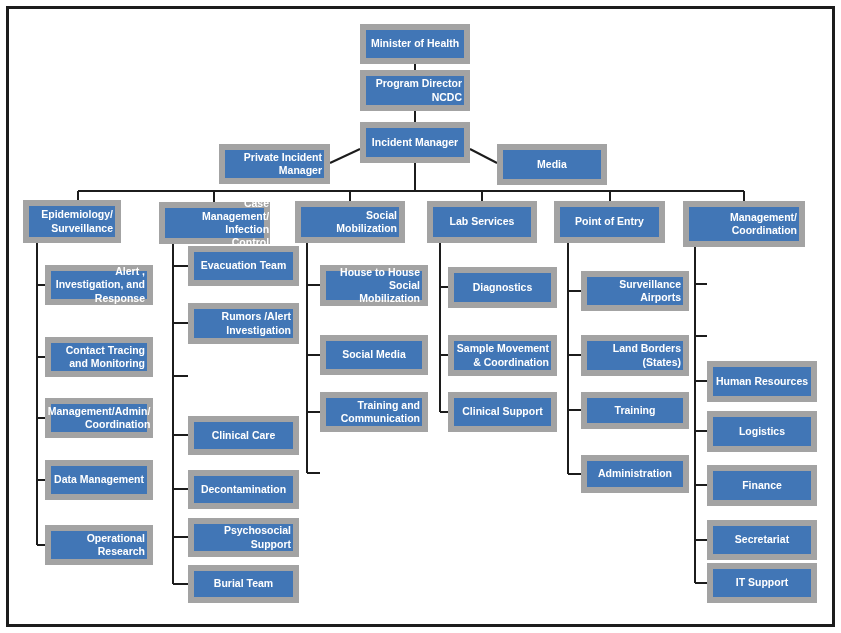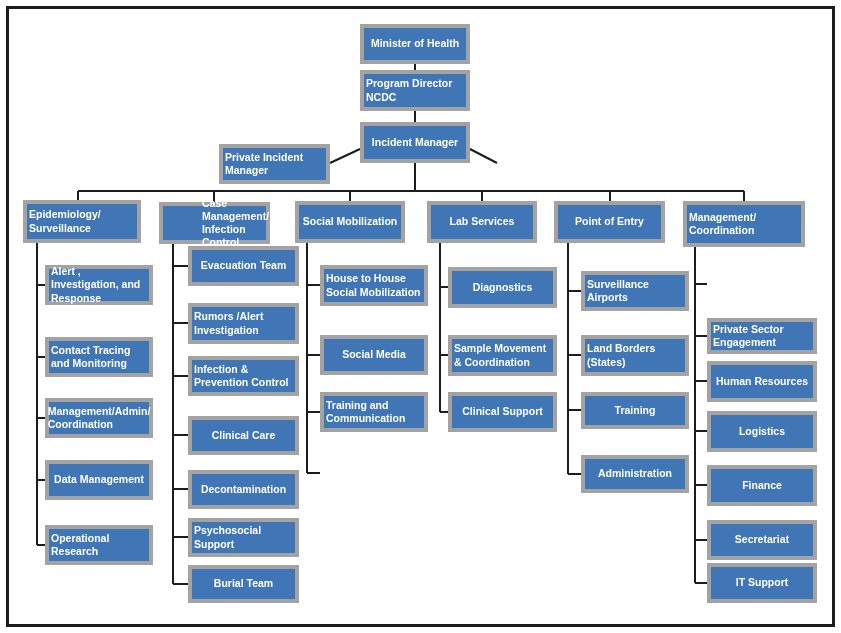--- a/index.html
+++ b/index.html
@@ -16,29 +16,29 @@
     border:3px solid #1c1c1c;
     box-sizing:border-box;
   }
   .lines{
     position:absolute;left:0;top:0;width:841px;height:633px;
   }
   .node{
     position:absolute;
     box-sizing:border-box;
     background:#4176B6;
-    border:4px solid #a3a3a3;
+    border:6px solid #a3a3a3;
     color:#ffffff;
     font-size:10.5px;
     font-weight:700;
     line-height:1.25;
     display:flex;
     align-items:center;
     justify-content:center;
-    text-align:left;
+    text-align:right;
     padding:1px 2px;
   }
 </style>
 </head>
 <body>
 
 <div class="canvas">
 
   <div class="frame"></div>
 
@@ -53,55 +53,54 @@
     <path d="M307 243 V473 M307 285 H320 M307 355 H320 M307 412 H320 M307 473 H320"></path>
     <path d="M440 243 V412 M440 287 H448 M440 355 H448 M440 412 H448"></path>
     <path d="M568 243 V474 M568 291 H581 M568 355 H581 M568 410 H581 M568 474 H581"></path>
     <path d="M695 247 V583 M695 284 H707 M695 336 H707 M695 381 H707 M695 431 H707 M695 485 H707 M695 540 H707 M695 583 H707"></path>
   </svg>
 
   <div class="node" style="left:360px;top:24px;width:110px;height:40px;">Minister of Health</div>
   <div class="node" style="left:360px;top:70px;width:110px;height:41px;">Program Director NCDC</div>
   <div class="node" style="left:360px;top:122px;width:110px;height:41px;">Incident Manager</div>
   <div class="node" style="left:219px;top:144px;width:111px;height:40px;">Private Incident Manager</div>
+  <div class="node" style="left:497px;top:144px;width:110px;height:41px;">Media</div>
 
-  <div class="node" style="left:23px;top:200px;width:118px;height:43px;">Epidemiology/ Surveillance</div>
+  <div class="node" style="left:23px;top:200px;width:98px;height:43px;">Epidemiology/ Surveillance</div>
   <div class="node" style="left:159px;top:202px;width:111px;height:42px;padding-left:44px;">Case Management/ Infection Control</div>
   <div class="node" style="left:295px;top:201px;width:110px;height:42px;">Social Mobilization</div>
   <div class="node" style="left:427px;top:201px;width:110px;height:42px;">Lab Services</div>
   <div class="node" style="left:554px;top:201px;width:111px;height:42px;">Point of Entry</div>
   <div class="node" style="left:683px;top:201px;width:122px;height:46px;">Management/ Coordination</div>
 
   <div class="node" style="left:45px;top:265px;width:108px;height:40px;">Alert , Investigation, and Response</div>
   <div class="node" style="left:45px;top:337px;width:108px;height:40px;">Contact Tracing and Monitoring</div>
   <div class="node" style="left:45px;top:398px;width:108px;height:40px;">Management/Admin/ Coordination</div>
   <div class="node" style="left:45px;top:460px;width:108px;height:40px;">Data Management</div>
   <div class="node" style="left:45px;top:525px;width:108px;height:40px;">Operational Research</div>
 
   <div class="node" style="left:188px;top:246px;width:111px;height:40px;">Evacuation Team</div>
   <div class="node" style="left:188px;top:303px;width:111px;height:41px;">Rumors /Alert Investigation</div>
-  <div class="node" style="left:188px;top:356px;width:111px;height:40px;">Infection &amp; Prevention Control</div>
   <div class="node" style="left:188px;top:416px;width:111px;height:39px;">Clinical Care</div>
   <div class="node" style="left:188px;top:470px;width:111px;height:39px;">Decontamination</div>
   <div class="node" style="left:188px;top:518px;width:111px;height:39px;">Psychosocial Support</div>
   <div class="node" style="left:188px;top:565px;width:111px;height:38px;">Burial Team</div>
 
   <div class="node" style="left:320px;top:265px;width:108px;height:41px;">House to House Social Mobilization</div>
   <div class="node" style="left:320px;top:335px;width:108px;height:40px;">Social Media</div>
   <div class="node" style="left:320px;top:392px;width:108px;height:40px;">Training and Communication</div>
 
   <div class="node" style="left:448px;top:267px;width:109px;height:41px;">Diagnostics</div>
   <div class="node" style="left:448px;top:335px;width:109px;height:41px;">Sample Movement &amp; Coordination</div>
   <div class="node" style="left:448px;top:392px;width:109px;height:40px;">Clinical Support</div>
 
   <div class="node" style="left:581px;top:271px;width:108px;height:40px;">Surveillance Airports</div>
   <div class="node" style="left:581px;top:335px;width:108px;height:41px;">Land Borders (States)</div>
   <div class="node" style="left:581px;top:392px;width:108px;height:37px;">Training</div>
   <div class="node" style="left:581px;top:455px;width:108px;height:38px;">Administration</div>
 
-  <div class="node" style="left:707px;top:318px;width:110px;height:36px;">Private Sector Engagement</div>
   <div class="node" style="left:707px;top:361px;width:110px;height:41px;">Human Resources</div>
   <div class="node" style="left:707px;top:411px;width:110px;height:41px;">Logistics</div>
   <div class="node" style="left:707px;top:465px;width:110px;height:41px;">Finance</div>
   <div class="node" style="left:707px;top:520px;width:110px;height:40px;">Secretariat</div>
   <div class="node" style="left:707px;top:563px;width:110px;height:40px;">IT Support</div>
 
 </div>
 
 </body></html>

